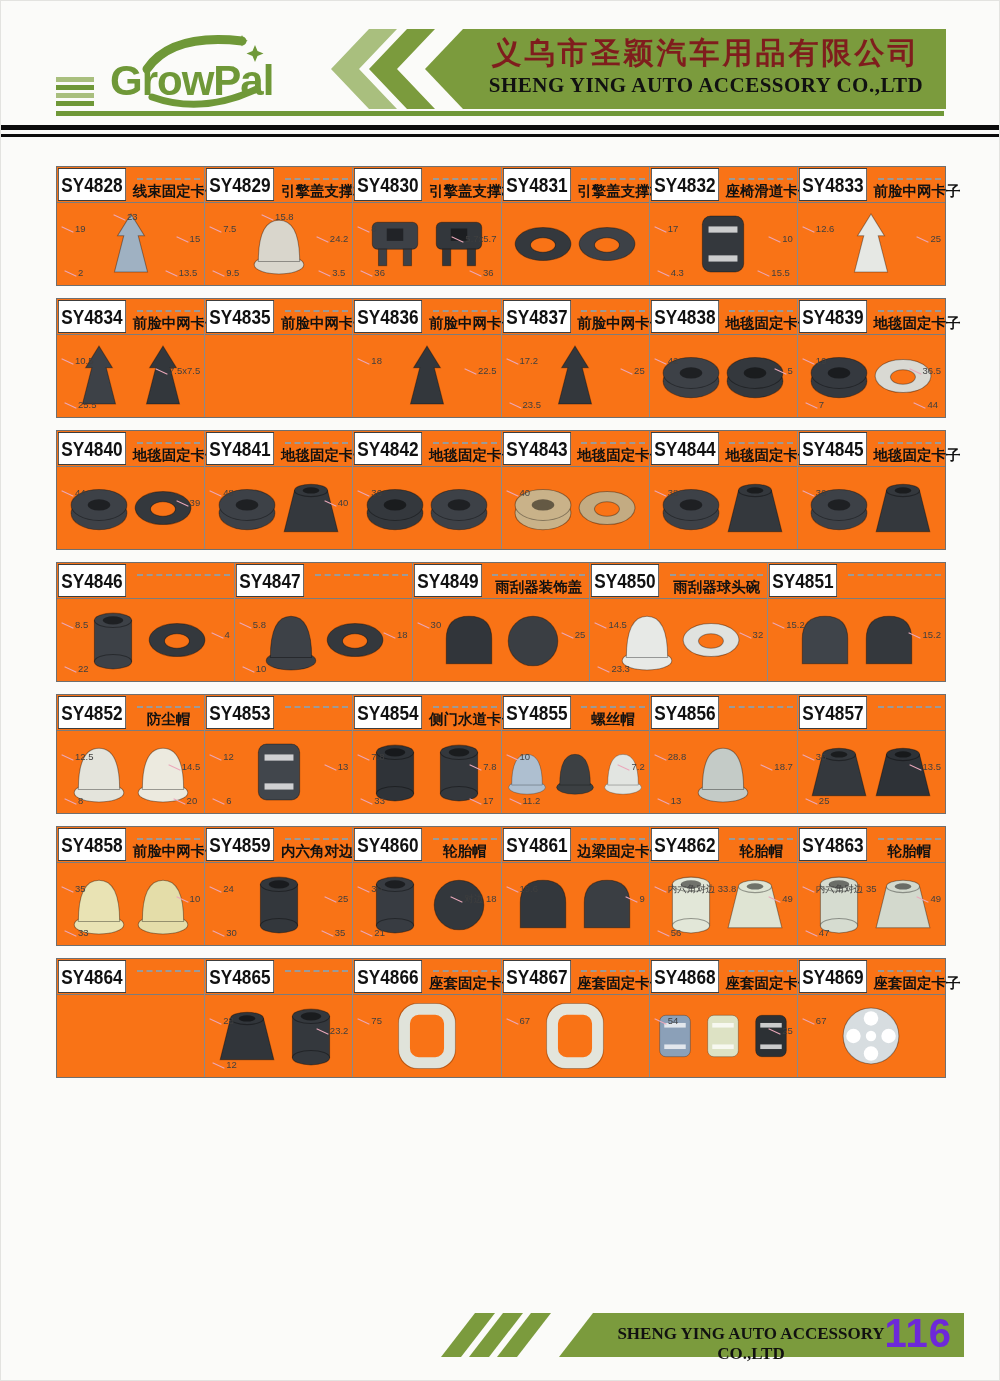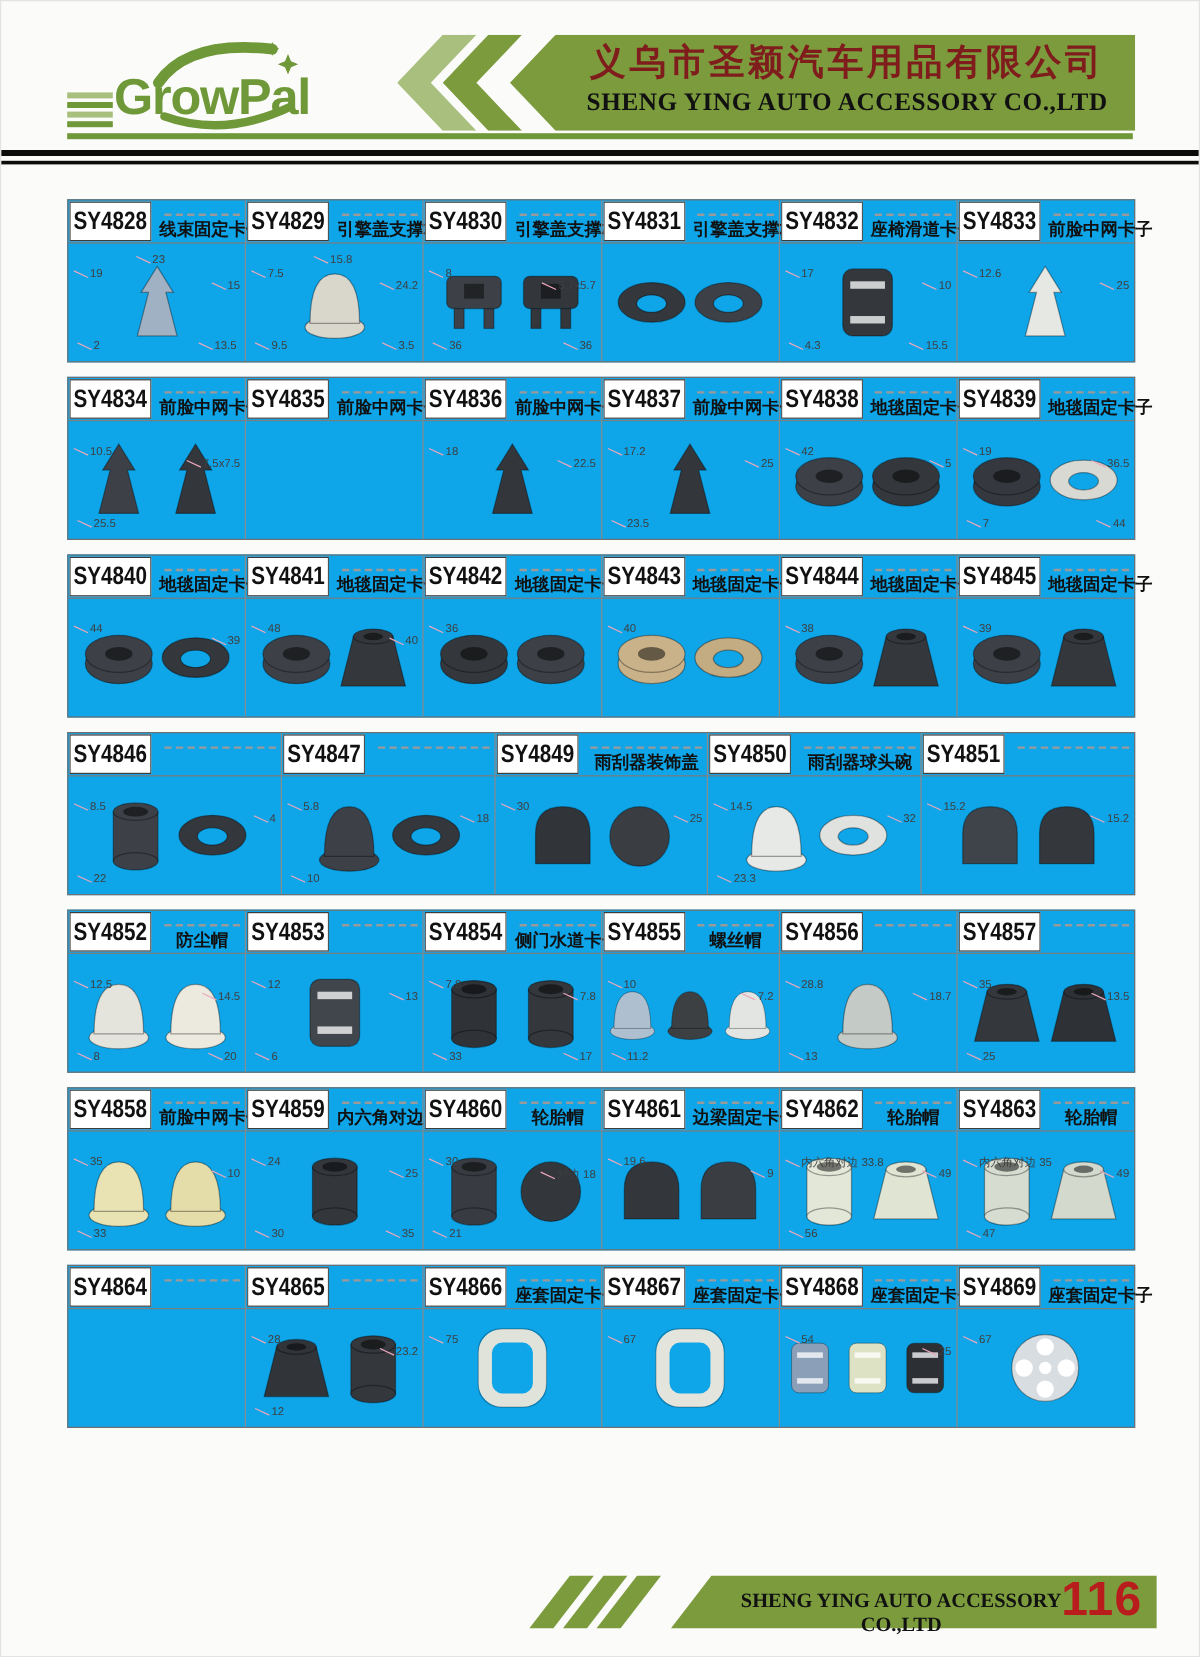--- a/index.html
+++ b/index.html
@@ -4,21 +4,21 @@
 <style>
   html,body{margin:0;padding:0;}
   body{
     width:1000px;height:1381px;position:relative;
     background:#fbfbf9;
     font-family:"Liberation Sans", sans-serif;
     box-sizing:border-box;border:1px solid #e3e3e0;
     overflow:hidden;
   }
   
-  .logo{position:absolute;left:76px;top:30px;width:240px;height:80px;}
+  .logo{position:absolute;left:91px;top:30px;width:240px;height:80px;}
   .logo .logo-text{
     position:absolute;left:18px;top:26px;
     font-size:42px;font-weight:bold;letter-spacing:-1px;
     color:#6f9838;
   }
   .logo svg{position:absolute;left:0;top:0;}
   .logo-bars{position:absolute;left:55px;top:76px;width:38px;}
   .logo-bars div{height:5px;margin-bottom:3px;}
   .green-rule{position:absolute;left:55px;right:55px;top:110px;height:5px;background:#6f9838;}
   .banner{position:absolute;left:330px;top:28px;width:615px;height:80px;}
@@ -31,22 +31,22 @@
   .banner-en{
     font-size:21px;font-weight:bold;color:#111;
     font-family:"Liberation Serif", serif;letter-spacing:0.5px;line-height:30px;
   }
   .rule-a{position:absolute;left:0;right:0;top:124px;height:5px;background:#0c0c0c;}
   .rule-b{position:absolute;left:0;right:0;top:133px;height:3px;background:#0c0c0c;}
 
   
   #catalog{position:absolute;left:55px;top:165px;width:890px;}
   .crow{
-    display:flex;height:136px;margin-bottom:12px;
-    border:1.5px solid #6f6f6f;background:#0ea5e9;box-sizing:border-box;
+    display:flex;height:120px;margin-bottom:12px;
+    border:1.5px solid #6f6f6f;background:#f97316;box-sizing:border-box;
   }
   .cell{flex:1 1 0;min-width:0;border-left:1.5px solid #8a8a8a;position:relative;box-sizing:border-box;}
   .cell:first-child{border-left:none;}
   .chead{height:35px;border-bottom:1px solid #7c7c7c;position:relative;display:flex;align-items:stretch;}
   .pnum{
     border:1.5px solid #3c3c3c;margin:1px 0 1px 1px;padding:0 3px;
     font-size:21px;font-weight:bold;color:#111;display:flex;align-items:center;
     transform:scaleX(0.82);transform-origin:left center;background:#fff;white-space:nowrap;
   }
   .pname-wrap{flex:1;position:relative;margin-left:-8px;}
@@ -67,21 +67,21 @@
 
   
   .footer{position:absolute;left:440px;top:1312px;width:523px;height:44px;}
   .footer svg{position:absolute;left:0;top:0;}
   .footer-en{
     position:absolute;left:165px;top:11px;width:290px;text-align:center;
     font-family:"Liberation Serif", serif;font-weight:bold;font-size:17px;color:#111;
   }
   .footer-num{
     position:absolute;right:12px;top:-2px;
-    font-size:40px;font-weight:bold;color:#b91c1c;letter-spacing:1px;
+    font-size:40px;font-weight:bold;color:#6d28d9;letter-spacing:1px;
   }
 </style>
 </head>
 <body>
 
 <div class="logo">
   <svg width="240" height="80" viewBox="0 0 240 80">
     <path d="M55 38 Q80 2 150 10" fill="none" stroke="#6f9838" stroke-width="9" stroke-linecap="round"></path>
     <path d="M60 66 Q110 84 165 58" fill="none" stroke="#6f9838" stroke-width="7" stroke-linecap="round"></path>
     <path d="M163 14 l2.5 6 6 2.5 -6 2.5 -2.5 6 -2.5 -6 -6 -2.5 6 -2.5 Z" fill="#6f9838"></path>

